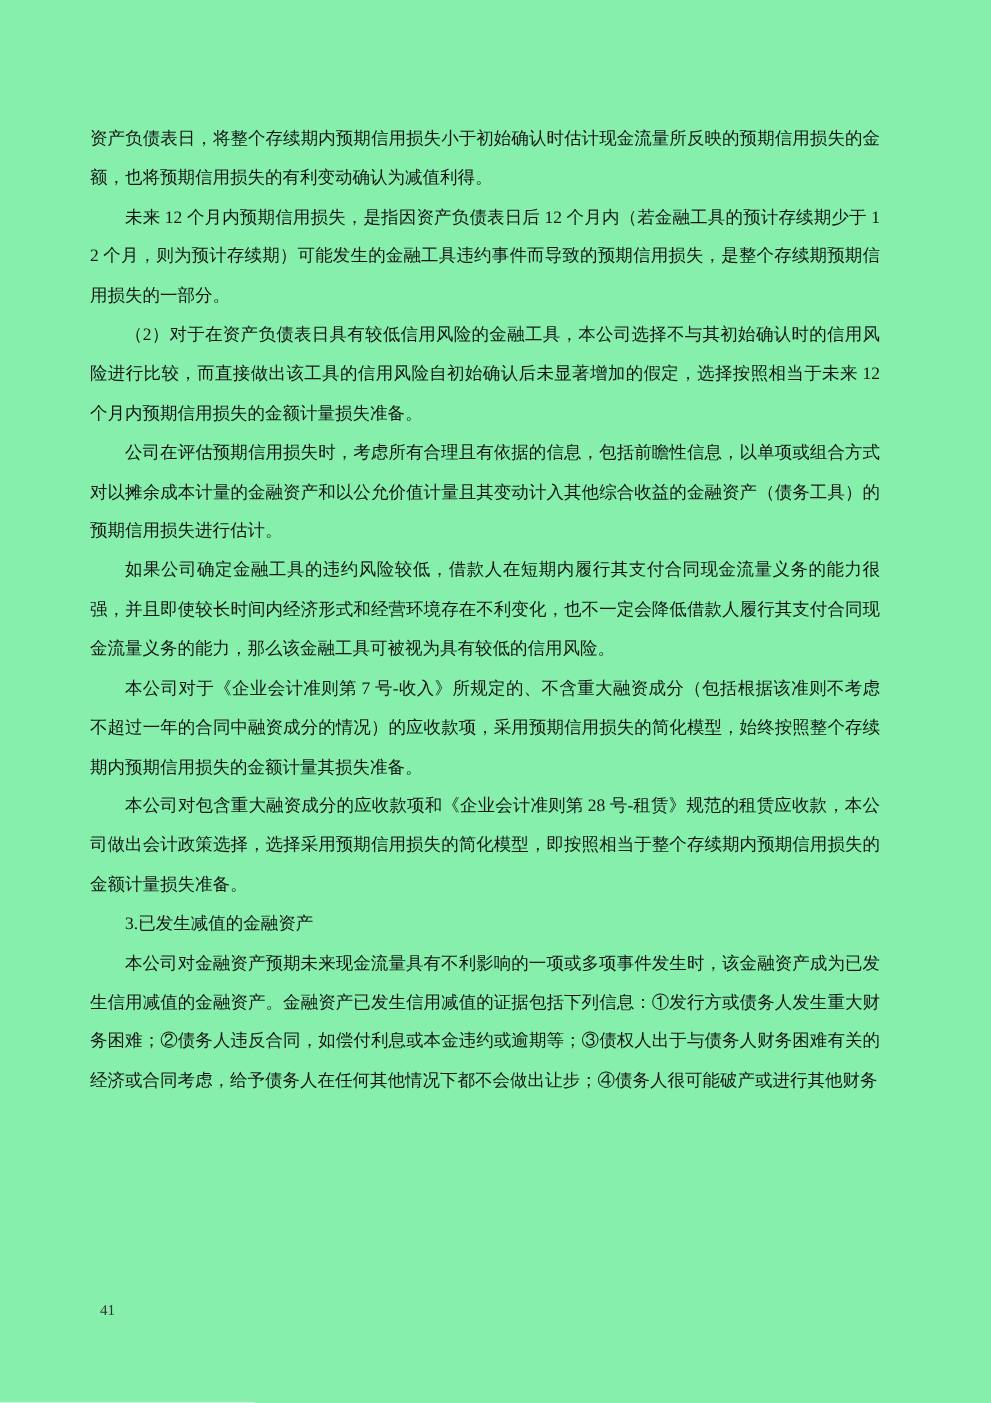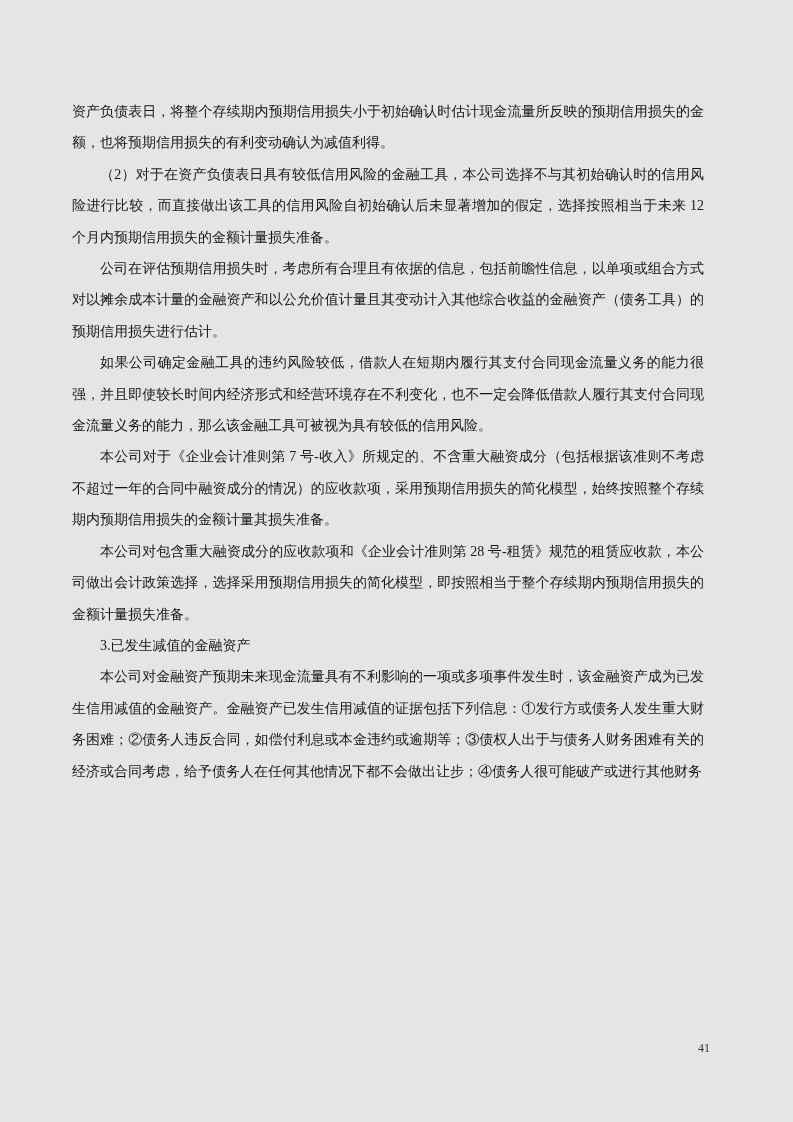--- a/index.html
+++ b/index.html
@@ -4,21 +4,21 @@
 <style>
   html, body {
     margin: 0;
     padding: 0;
     background: #ffffff;
   }
   .page {
     position: relative;
     width: 793px;
     height: 1122px;
-    background: #e5e5e5;
+    background: #86efac;
     overflow: hidden;
     font-family: "Liberation Serif", "DejaVu Serif", serif;
   }
   .content {
     position: absolute;
     left: 72px;
     top: 96px;
     width: 632px;
   }
   .content p {
@@ -30,34 +30,34 @@
     text-align: justify;
     text-justify: inter-character;
     word-break: break-all;
   }
   .content p.indent {
     text-indent: 2em;
   }
   .page-number {
     position: absolute;
     top: 1040px;
-    left: 64px;
+    left: 80px;
     width: 646px;
-    text-align: right;
     font-size: 12px;
     line-height: 16px;
     color: #333333;
   }
 </style>
 </head>
 <body>
 
 <div class="page">
   <div class="content">
     <p>资产负债表日，将整个存续期内预期信用损失小于初始确认时估计现金流量所反映的预期信用损失的金额，也将预期信用损失的有利变动确认为减值利得。</p>
+    <p class="indent">未来 12 个月内预期信用损失，是指因资产负债表日后 12 个月内（若金融工具的预计存续期少于 12 个月，则为预计存续期）可能发生的金融工具违约事件而导致的预期信用损失，是整个存续期预期信用损失的一部分。</p>
     <p class="indent">（2）对于在资产负债表日具有较低信用风险的金融工具，本公司选择不与其初始确认时的信用风险进行比较，而直接做出该工具的信用风险自初始确认后未显著增加的假定，选择按照相当于未来 12 个月内预期信用损失的金额计量损失准备。</p>
     <p class="indent">公司在评估预期信用损失时，考虑所有合理且有依据的信息，包括前瞻性信息，以单项或组合方式对以摊余成本计量的金融资产和以公允价值计量且其变动计入其他综合收益的金融资产（债务工具）的预期信用损失进行估计。</p>
     <p class="indent">如果公司确定金融工具的违约风险较低，借款人在短期内履行其支付合同现金流量义务的能力很强，并且即使较长时间内经济形式和经营环境存在不利变化，也不一定会降低借款人履行其支付合同现金流量义务的能力，那么该金融工具可被视为具有较低的信用风险。</p>
     <p class="indent">本公司对于《企业会计准则第 7 号-收入》所规定的、不含重大融资成分（包括根据该准则不考虑不超过一年的合同中融资成分的情况）的应收款项，采用预期信用损失的简化模型，始终按照整个存续期内预期信用损失的金额计量其损失准备。</p>
     <p class="indent">本公司对包含重大融资成分的应收款项和《企业会计准则第 28 号-租赁》规范的租赁应收款，本公司做出会计政策选择，选择采用预期信用损失的简化模型，即按照相当于整个存续期内预期信用损失的金额计量损失准备。</p>
     <p class="indent">3.已发生减值的金融资产</p>
     <p class="indent">本公司对金融资产预期未来现金流量具有不利影响的一项或多项事件发生时，该金融资产成为已发生信用减值的金融资产。金融资产已发生信用减值的证据包括下列信息：①发行方或债务人发生重大财务困难；②债务人违反合同，如偿付利息或本金违约或逾期等；③债权人出于与债务人财务困难有关的经济或合同考虑，给予债务人在任何其他情况下都不会做出让步；④债务人很可能破产或进行其他财务</p>
   </div>
   <div class="page-number">41</div>
 </div>

